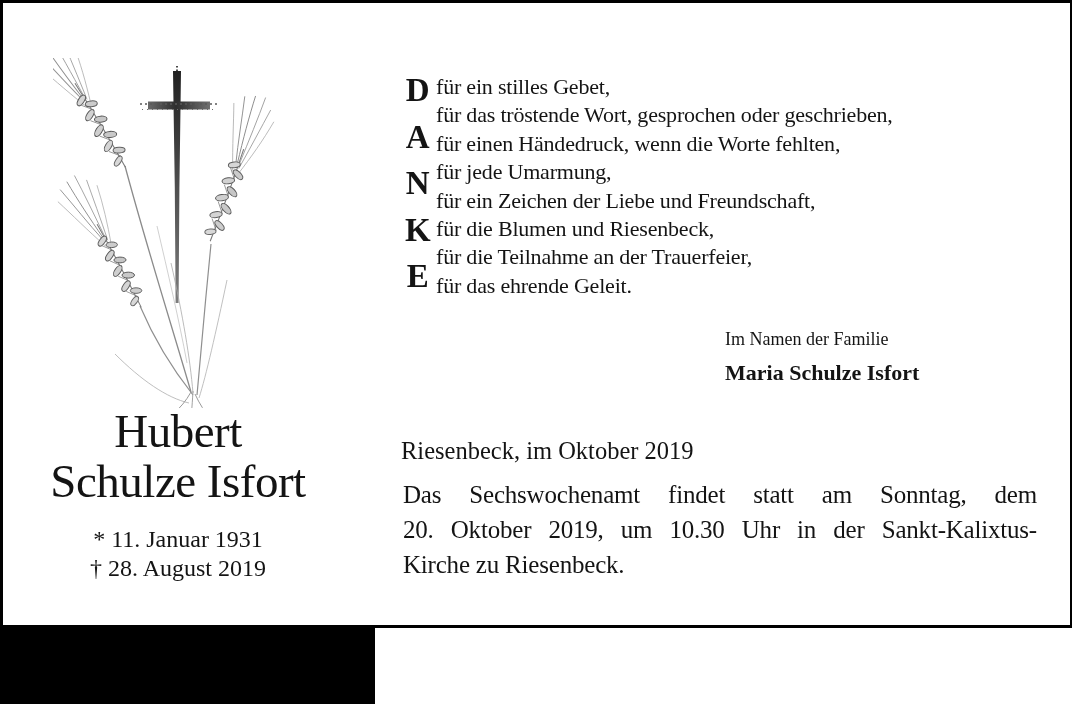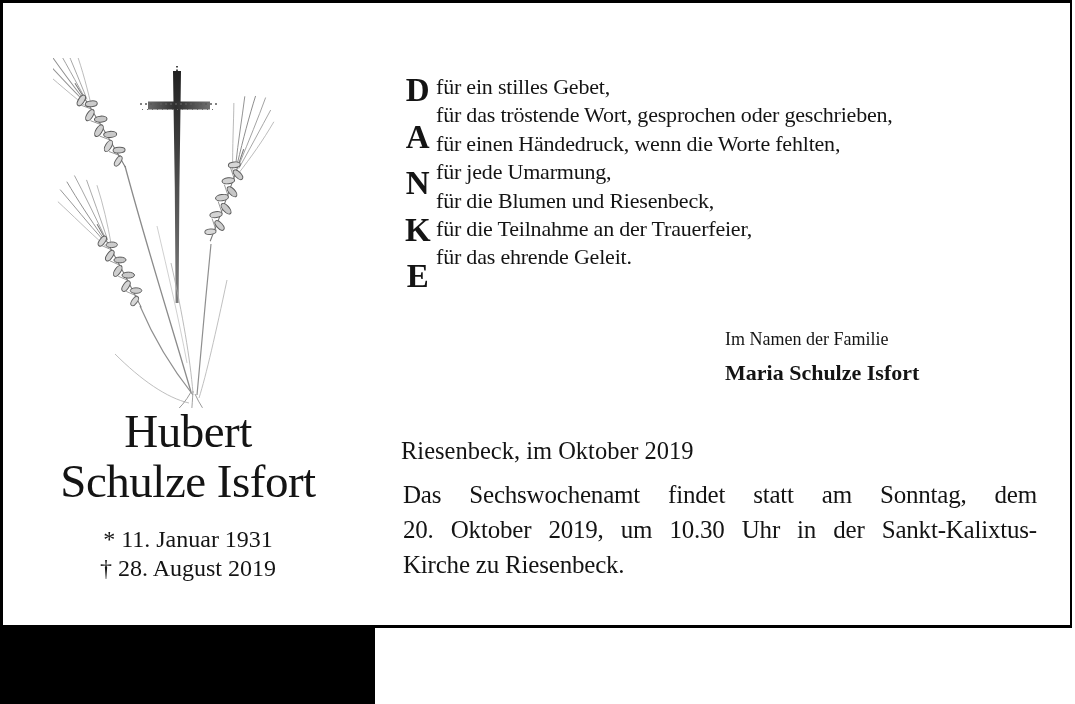--- a/index.html
+++ b/index.html
@@ -14,21 +14,21 @@
     box-sizing:border-box;background:#ffffff;
     border-top:3px solid #000;border-left:3px solid #000;
     border-right:2px solid #000;border-bottom:3px solid #000;
   }
   .redaction{
     position:absolute;left:0;top:627px;width:375px;height:77px;
     background:#000;
   }
   
   .illustration{position:absolute;left:50px;top:55px;width:270px;height:350px;}
-  .name-block{position:absolute;left:30px;top:403px;width:310px;text-align:center;}
+  .name-block{position:absolute;left:20px;top:403px;width:310px;text-align:center;}
   .name-line{font-size:47px;line-height:50px;letter-spacing:-0.5px;white-space:nowrap;}
   .dates{margin-top:19px;font-size:24px;line-height:29px;}
   
   .danke{position:absolute;left:396px;top:70px;display:flex;align-items:flex-start;}
   .danke-letters{
     width:37px;height:220px;display:flex;flex-direction:column;
     justify-content:space-between;align-items:center;
   }
   .danke-letter{font-size:33px;line-height:34px;font-weight:bold;letter-spacing:-0.5px;}
   .danke-lines{height:227px;}
@@ -112,20 +112,21 @@
       <div class="danke-letter">A</div>
       <div class="danke-letter">N</div>
       <div class="danke-letter">K</div>
       <div class="danke-letter">E</div>
     </div>
     <div class="danke-lines">
       <div class="danke-line">für ein stilles Gebet,</div>
       <div class="danke-line">für das tröstende Wort, gesprochen oder geschrieben,</div>
       <div class="danke-line">für einen Händedruck, wenn die Worte fehlten,</div>
       <div class="danke-line">für jede Umarmung,</div>
+      <div class="danke-line">für ein Zeichen der Liebe und Freundschaft,</div>
       <div class="danke-line">für die Blumen und Riesenbeck,</div>
       <div class="danke-line">für die Teilnahme an der Trauerfeier,</div>
       <div class="danke-line">für das ehrende Geleit.</div>
     </div>
   </div>
 
   <div class="family">
     <div class="family-intro">Im Namen der Familie</div>
     <div class="family-name">Maria Schulze Isfort</div>
   </div>

